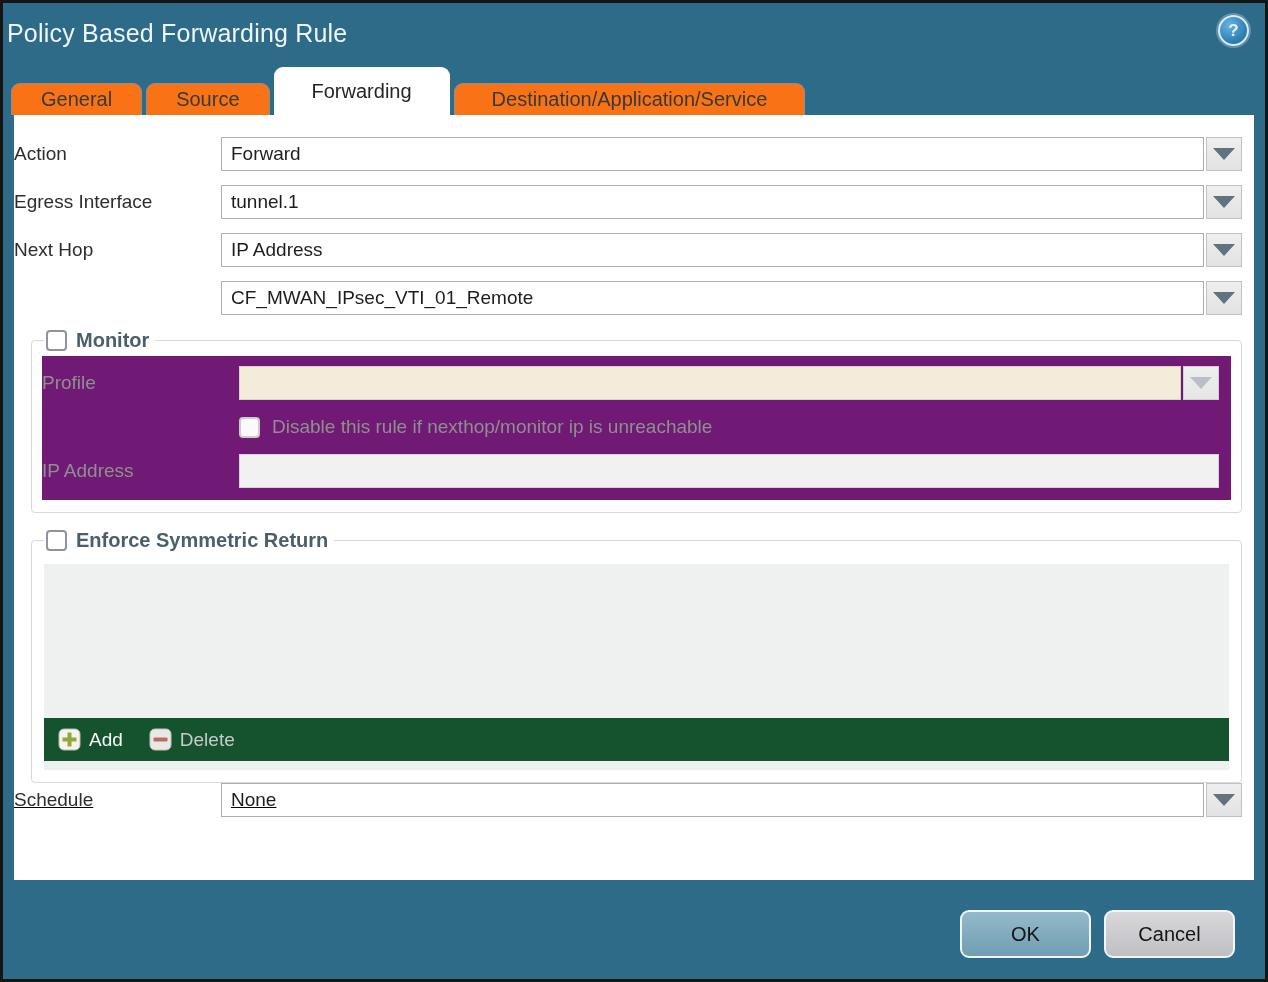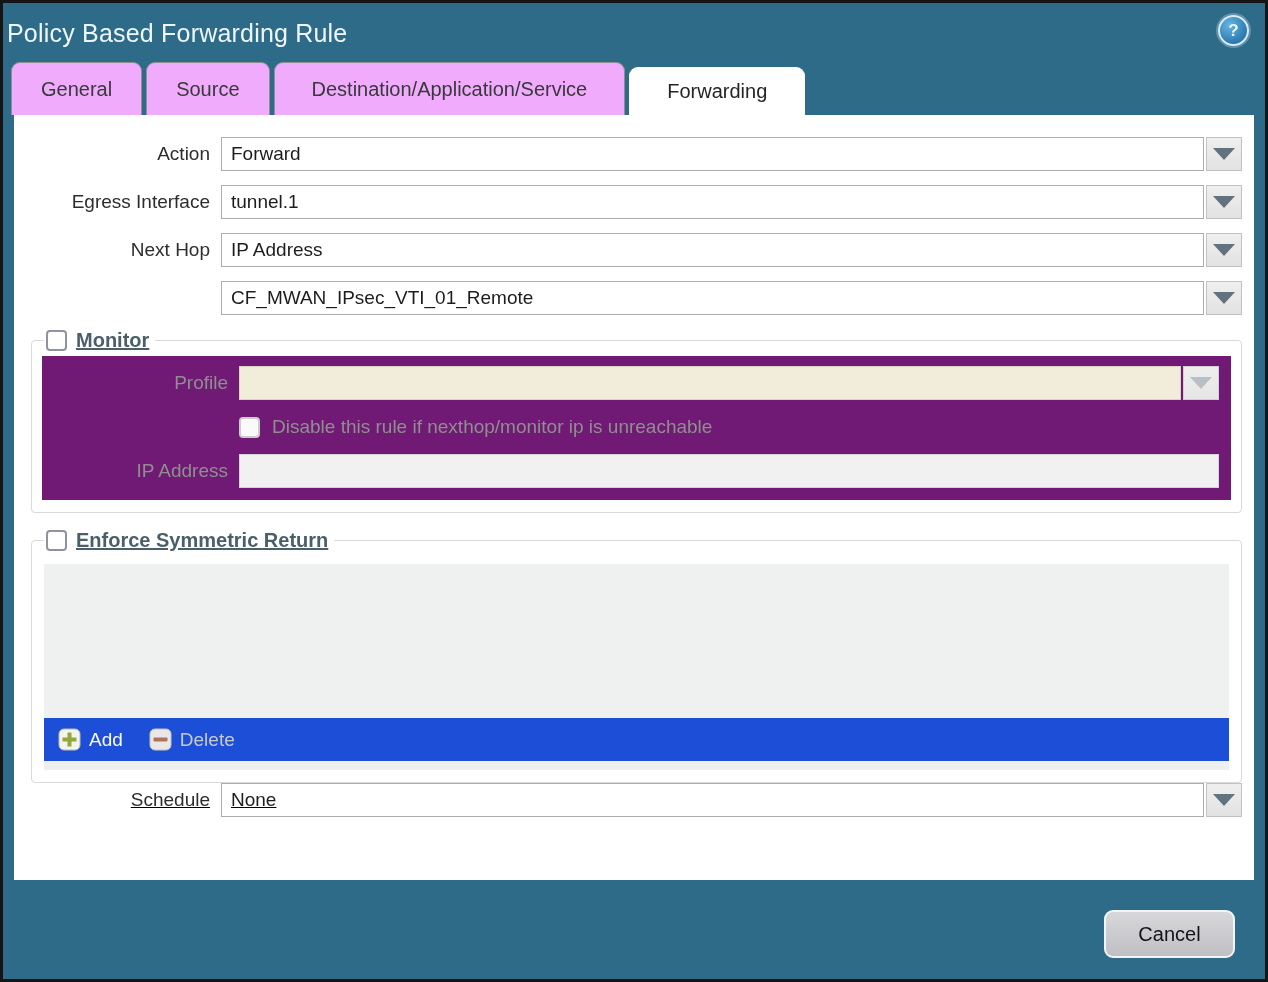--- a/index.html
+++ b/index.html
@@ -53,26 +53,26 @@
   
   .tabs {
     display: flex;
     align-items: flex-end;
     padding-left: 8px;
     height: 48px;
     gap: 4px;
   }
   .tab {
     box-sizing: border-box;
-    height: 53px;
+    height: 32px;
     display: flex;
     align-items: center;
     justify-content: center;
     padding: 0 29px;
-    background: #f0abfc;
+    background: #f97316;
     border: 1px solid #8f8f8f;
     border-bottom: none;
     border-radius: 9px 9px 0 0;
     font-size: 20px;
     color: #38393b;
     cursor: pointer;
     white-space: nowrap;
   }
   .tab.wide { padding: 0 37px; }
   .tab.active {
@@ -93,21 +93,21 @@
     overflow: hidden;
   }
 
   .row {
     display: flex;
     align-items: center;
     margin: 0 12px 14px 0;
   }
   .rlabel {
     width: 196px;
-    text-align: right;
+    text-align: left;
     padding-right: 11px;
     font-size: 19px;
     color: #2b2d2f;
     flex: none;
   }
   .combo { display: flex; flex: 1; align-items: stretch; }
   .combo-value {
     flex: 1;
     box-sizing: border-box;
     height: 34px;
@@ -153,21 +153,20 @@
     display: flex;
     align-items: center;
     gap: 9px;
     padding: 0 6px 0 2px;
     margin-left: 2px;
   }
   .legend-label {
     font-size: 20px;
     font-weight: bold;
     color: #4b5f6b;
-    text-decoration: underline;
   }
   .checkbox {
     box-sizing: border-box;
     width: 21px;
     height: 21px;
     border: 2px solid #8e939e;
     border-radius: 4px;
     background: #ffffff;
     cursor: pointer;
     flex: none;
@@ -219,21 +218,21 @@
     display: flex;
     align-items: center;
     padding-left: 18px;
   }
   .nh-body {
     height: 154px;
     background: #eff1f1;
   }
   .nh-footer {
     height: 43px;
-    background: #1d4ed8;
+    background: #14532d;
     display: flex;
     align-items: center;
     gap: 26px;
     padding-left: 14px;
   }
   .nh-strip { height: 9px; background: #edeff0; }
   .tool-btn {
     display: flex;
     align-items: center;
     gap: 8px;
@@ -275,22 +274,22 @@
 <div class="frame">
 
   <div class="titlebar">
     <span class="title">Policy Based Forwarding Rule</span>
     <div class="help">?</div>
   </div>
 
   <div class="tabs">
     <div class="tab">General</div>
     <div class="tab">Source</div>
+    <div class="tab wide active">Forwarding</div>
     <div class="tab wide">Destination/Application/Service</div>
-    <div class="tab wide active">Forwarding</div>
   </div>
 
   <div class="content">
 
     <div class="row">
       <span class="rlabel">Action</span>
       <div class="combo">
         <div class="combo-value">Forward</div>
         <button class="combo-btn">
           <span class="arrow"></span>
@@ -387,16 +386,17 @@
         <div class="combo-value">None</div>
         <button class="combo-btn">
           <span class="arrow"></span>
         </button>
       </div>
     </div>
 
   </div>
 
   <div class="footer">
+    <button class="btn ok">OK</button>
     <button class="btn cancel">Cancel</button>
   </div>
 
 </div>
 
 </body></html>

